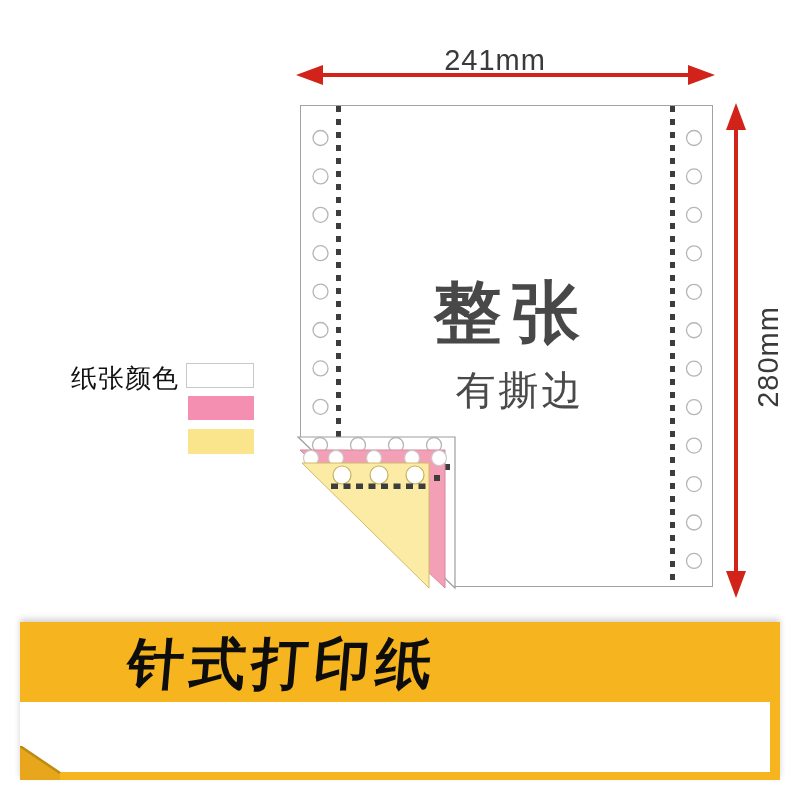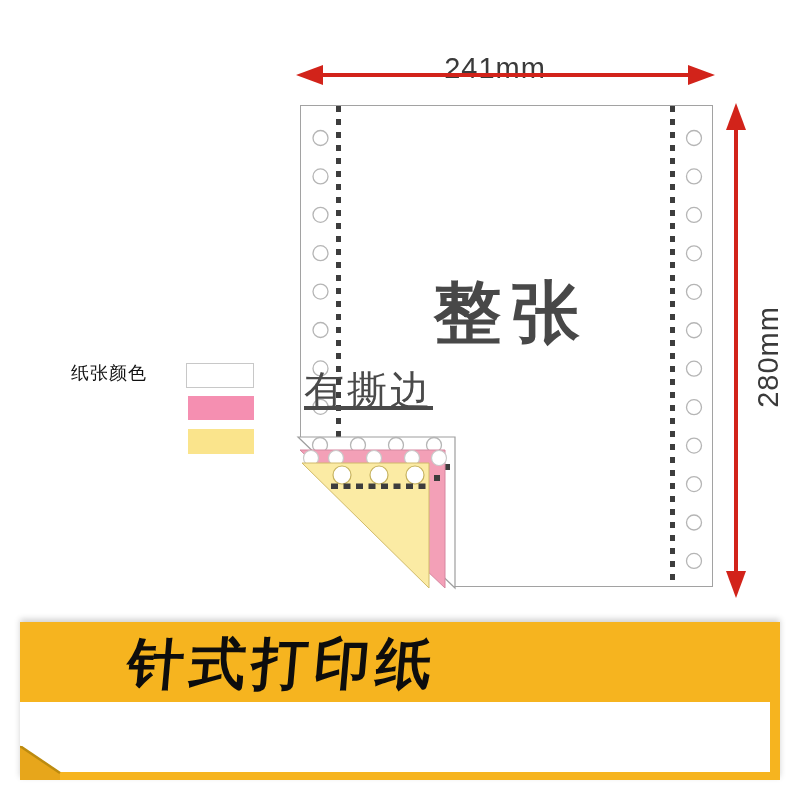--- a/index.html
+++ b/index.html
@@ -19,45 +19,45 @@
   .v-label{left:668px;top:342px;width:200px;height:30px;line-height:30px;transform:rotate(-90deg);}
 
   
   .paper{left:300px;top:105px;width:413px;height:482px;background:#fff;
          border:1px solid #a2a2a2;box-sizing:border-box;}
   .vdots{width:5px;background:repeating-linear-gradient(to bottom,#3d3d3d 0 6px,transparent 6px 13px);}
   .vdots-left{left:35px;top:0;height:331px;}
   .vdots-right{left:369px;top:0;height:478px;}
   .sheet-title{left:0;top:172px;width:100%;text-align:center;color:#484848;
                font-size:68px;font-weight:600;letter-spacing:10px;text-indent:10px;line-height:1;}
-  .sheet-subtitle{left:0;top:264px;width:100%;text-align:left;color:#4a4a4a;
-                  font-size:40px;font-weight:500;letter-spacing:3px;text-indent:3px;line-height:1;text-decoration:underline;}
+  .sheet-subtitle{left:12px;top:264px;width:100%;text-align:center;color:#4a4a4a;
+                  font-size:40px;font-weight:500;letter-spacing:3px;text-indent:3px;line-height:1;}
 
   
-  .legend-title{left:71px;top:361px;font-size:18px;color:#111;letter-spacing:1px;}
+  .legend-title{left:71px;top:361px;font-size:26px;color:#111;letter-spacing:1px;}
   .swatch{left:186px;width:66px;height:23px;}
   .swatch-0{top:363px;}
   .swatch-1{top:396px;height:24px;left:188px;}
   .swatch-2{top:429px;height:25px;left:188px;}
 
   
   .panel{left:20px;top:622px;width:760px;height:158px;background:#f6b41f;
          box-shadow:0 -3px 6px rgba(0,0,0,0.18);}
   .panel-title{left:108px;top:10px;font-size:56px;line-height:64px;font-weight:800;color:#0d0d0d;
                letter-spacing:6px;transform:skewX(-5deg);}
   .panel-page{left:0;top:80px;width:750px;height:70px;background:#ffffff;
               clip-path:polygon(0 0,100% 0,100% 100%,5.3% 100%,0 62%);}
   .dogear{left:0;top:124px;}
 </style>
 </head>
 <body>
 
 <div class="stage">
 
-  <div class="abs dim-label" style="left:395px;top:52px;width:200px;">241mm</div>
+  <div class="abs dim-label" style="left:395px;top:44px;width:200px;">241mm</div>
   <div class="abs h-line"></div>
   <div class="abs head head-left"></div>
   <div class="abs head head-right"></div>
 
   <div class="abs dim-label v-label">280mm</div>
   <div class="abs v-line"></div>
   <div class="abs head head-up"></div>
   <div class="abs head head-down"></div>
 
   <div class="abs paper">

